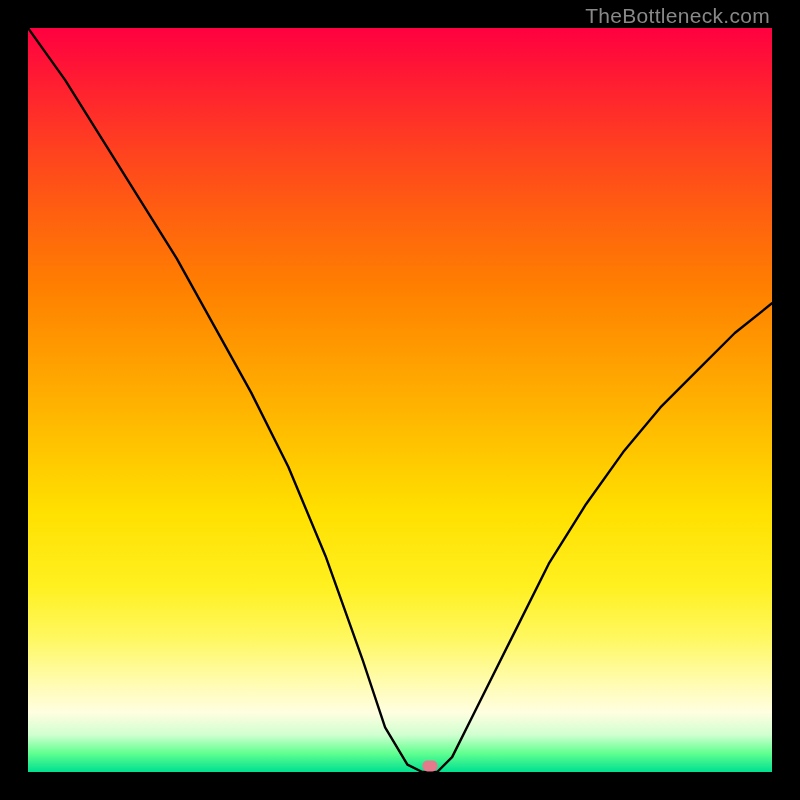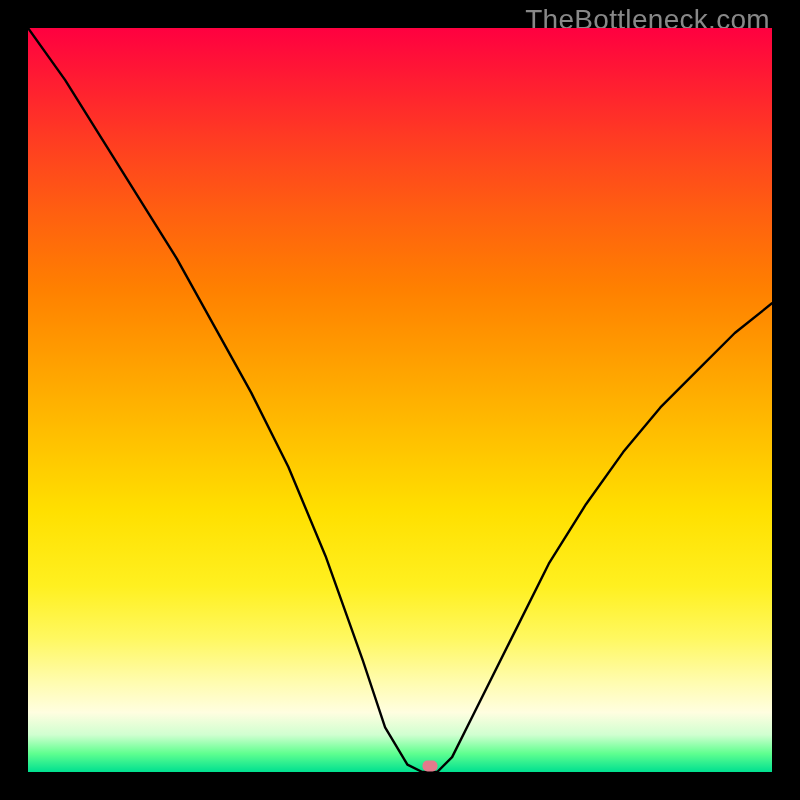--- a/index.html
+++ b/index.html
@@ -34,21 +34,21 @@
       #60ff90 97.5%,
       #00e090 100%
     );
     overflow: hidden;
   }
   .watermark {
     position: absolute;
     top: 4px;
     right: 30px;
     color: #888;
-    font-size: 28px;
+    font-size: 21px;
     font-weight: 500;
     letter-spacing: 0.3px;
   }
   svg.curve {
     position: absolute;
     left: 0;
     top: 0;
     width: 744px;
     height: 744px;
   }

